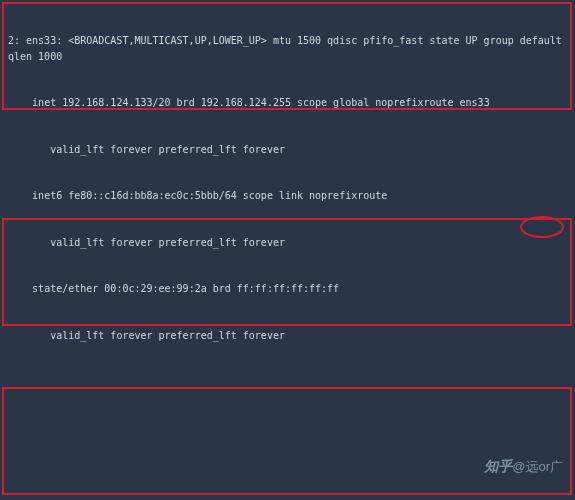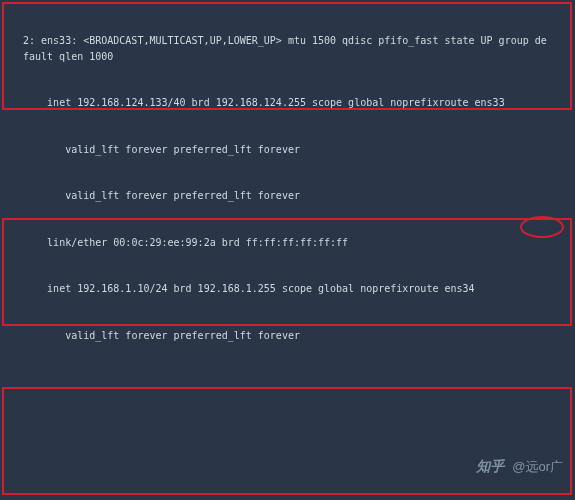--- a/index.html
+++ b/index.html
@@ -13,21 +13,21 @@
       line-height: 1.55;
       overflow: hidden;
       position: relative;
       padding: 2px 0;
     }
     .terminal {
       white-space: pre;
       position: relative;
     }
     .line {
-      padding: 0 23px;
+      padding: 0 8px;
       white-space: pre-wrap;
       word-break: break-all;
     }
     .box {
       position: absolute;
       border: 2px solid #d02030;
       pointer-events: none;
     }
     .box1 { left: 2px; top: 2px; width: 570px; height: 108px; }
     .box2 { left: 2px; top: 218px; width: 570px; height: 108px; }
@@ -44,40 +44,40 @@
     }
     .watermark {
       position: absolute;
       right: 12px;
       bottom: 22px;
       color: #8091a5;
       font-size: 13px;
       font-family: sans-serif;
       display: flex;
       align-items: center;
-      gap: 8px;
+      gap: 0;
       z-index: 10;
     }
     .zhihu-logo {
       color: #8091a5;
       font-weight: bold;
       font-style: italic;
       font-size: 14px;
     }
   </style>
 </head>
 <body>
 
 <div class="terminal">
   <div class="line">2: ens33: &lt;BROADCAST,MULTICAST,UP,LOWER_UP&gt; mtu 1500 qdisc pfifo_fast state UP group default qlen 1000</div>
-  <div class="line">    inet 192.168.124.133/40 brd 192.168.124.255 scope global noprefixroute ens33</div>
+  <div class="line">    inet 192.168.124.133/20 brd 192.168.124.255 scope global noprefixroute ens33</div>
   <div class="line">       valid_lft forever preferred_lft forever</div>
+  <div class="line">    inet6 fe80::c16d:bb8a:ec0c:5bbb/64 scope link noprefixroute</div>
   <div class="line">       valid_lft forever preferred_lft forever</div>
-  <div class="line">    link/ether 00:0c:29:ee:99:2a brd ff:ff:ff:ff:ff:ff</div>
-  <div class="line">    inet 192.168.1.10/24 brd 192.168.1.255 scope global noprefixroute ens34</div>
+  <div class="line">    state/ether 00:0c:29:ee:99:2a brd ff:ff:ff:ff:ff:ff</div>
   <div class="line">       valid_lft forever preferred_lft forever</div>
   
   
   
   
   
   
   
   
   

